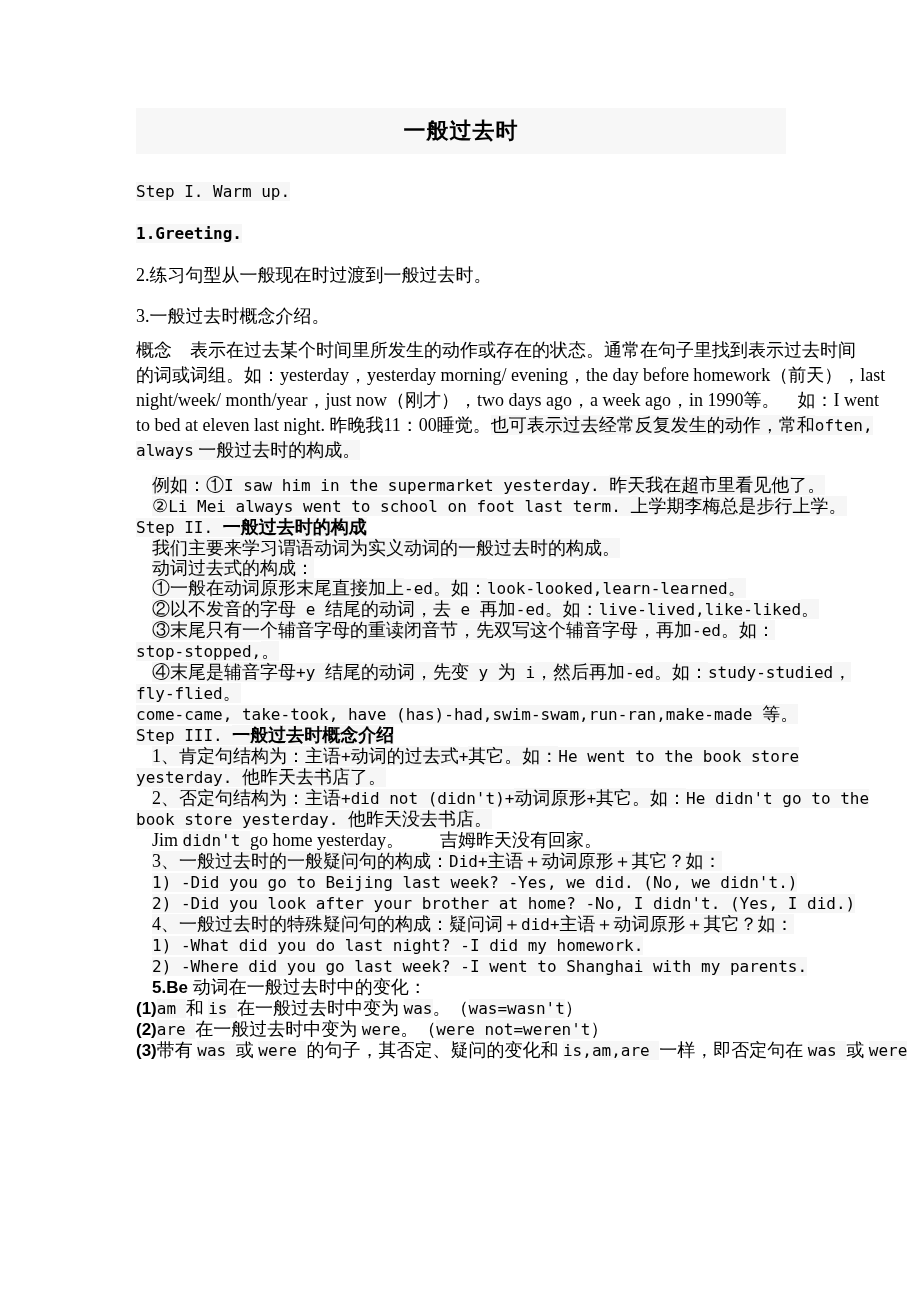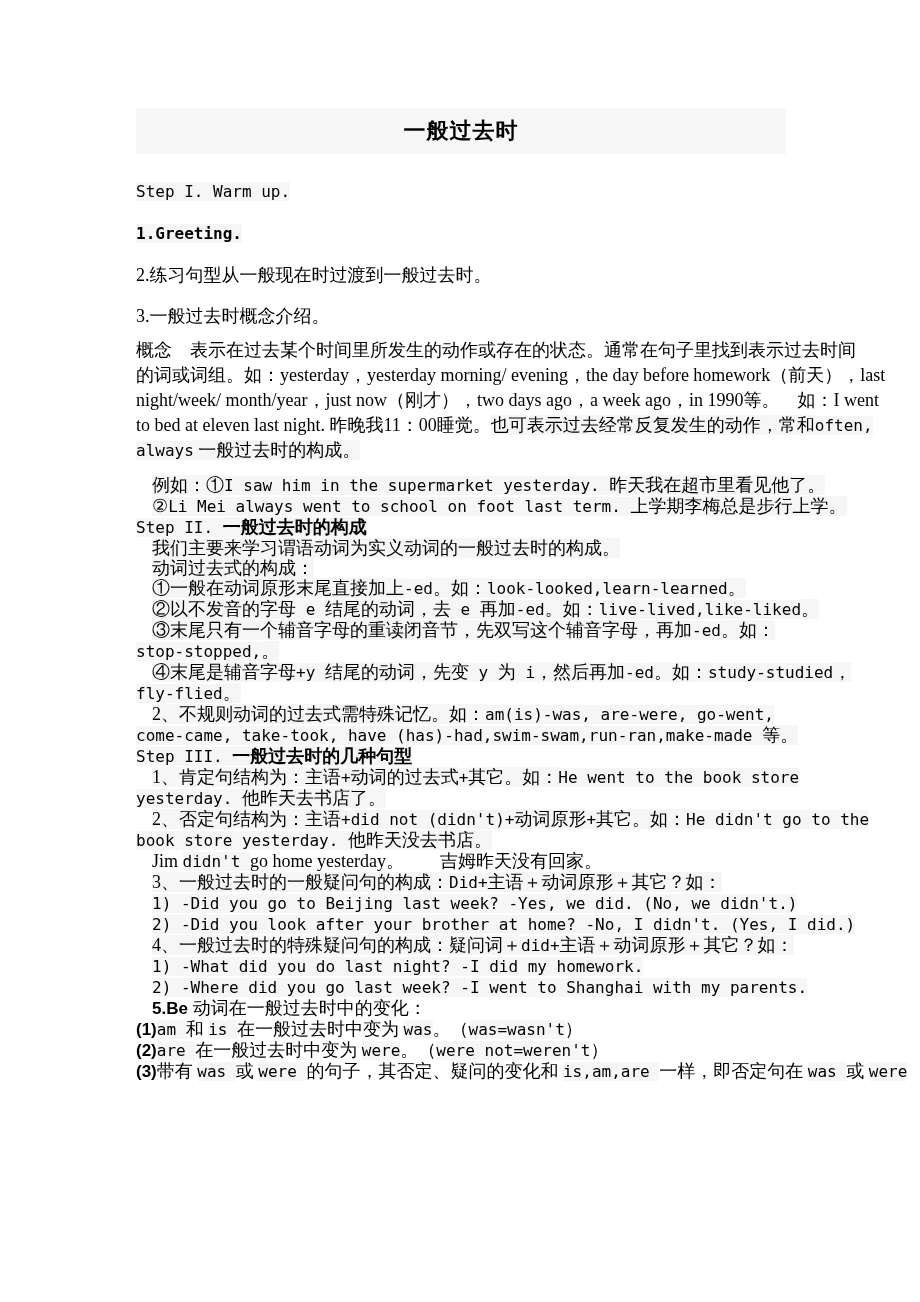--- a/index.html
+++ b/index.html
@@ -70,23 +70,22 @@
           <div class="line indent"><span class="seg cn hl">②</span><span class="seg mono hl">Li Mei always went to school on foot last term. </span><span class="seg cn hl">上学期李梅总是步行上学。</span></div>
           <div class="line"><span class="seg mono hl">Step II. </span><span class="seg cnb hl">一般过去时的构成</span></div>
           <div class="line indent"><span class="seg cn hl">我们主要来学习谓语动词为实义动词的一般过去时的构成。</span></div>
           <div class="line indent"><span class="seg cn hl">动词过去式的构成：</span></div>
           <div class="line indent"><span class="seg cn hl">①一般在动词原形末尾直接加上</span><span class="seg mono hl">-ed</span><span class="seg cn hl">。如：</span><span class="seg mono hl">look-looked,learn-learned</span><span class="seg cn hl">。</span></div>
           <div class="line indent"><span class="seg cn hl">②以不发音的字母</span><span class="seg mono hl"> e </span><span class="seg cn hl">结尾的动词，去</span><span class="seg mono hl"> e </span><span class="seg cn hl">再加</span><span class="seg mono hl">-ed</span><span class="seg cn hl">。如：</span><span class="seg mono hl">live-lived,like-liked</span><span class="seg cn hl">。</span></div>
           <div class="line indent"><span class="seg cn hl">③末尾只有一个辅音字母的重读闭音节，先双写这个辅音字母，再加</span><span class="seg mono hl">-ed</span><span class="seg cn hl">。如：</span></div>
           <div class="line"><span class="seg mono hl">stop-stopped,</span><span class="seg cn hl">。</span></div>
           <div class="line indent"><span class="seg cn hl">④末尾是辅音字母</span><span class="seg mono hl">+y </span><span class="seg cn hl">结尾的动词，先变</span><span class="seg mono hl"> y </span><span class="seg cn hl">为</span><span class="seg mono hl"> i</span><span class="seg cn hl">，然后再加</span><span class="seg mono hl">-ed</span><span class="seg cn hl">。如：</span><span class="seg mono hl">study-studied</span><span class="seg cn hl">，</span></div>
           <div class="line"><span class="seg mono hl">fly-flied</span><span class="seg cn hl">。</span></div>
-          <div class="line indent"><span class="seg cn hl">2、不规则动词的过去式需特殊记忆。如：</span><span class="seg mono hl">am(is)-was, are-were, go-went,</span></div>
           <div class="line"><span class="seg mono hl">come-came, take-took, have (has)-had,swim-swam,run-ran,make-made </span><span class="seg cn hl">等。</span></div>
-          <div class="line"><span class="seg mono hl">Step III. </span><span class="seg cnb hl">一般过去时的几种句型</span></div>
+          <div class="line"><span class="seg mono hl">Step III. </span><span class="seg cnb hl">一般过去时概念介绍</span></div>
           <div class="line indent"><span class="seg cn hl">1、肯定句结构为：主语</span><span class="seg mono hl">+</span><span class="seg cn hl">动词的过去式</span><span class="seg mono hl">+</span><span class="seg cn hl">其它。如：</span><span class="seg mono hl">He went to the book store</span></div>
           <div class="line"><span class="seg mono hl">yesterday. </span><span class="seg cn hl">他昨天去书店了。</span></div>
           <div class="line indent"><span class="seg cn hl">2、否定句结构为：主语</span><span class="seg mono hl">+did not (didn't)+</span><span class="seg cn hl">动词原形</span><span class="seg mono hl">+</span><span class="seg cn hl">其它。如：</span><span class="seg mono hl">He didn't go to the</span></div>
           <div class="line"><span class="seg mono hl">book store yesterday. </span><span class="seg cn hl">他昨天没去书店。</span></div>
           <div class="line indent"><span class="seg ser">Jim </span><span class="seg mono hl">didn't </span><span class="seg ser">go home yesterday</span><span class="seg cn">。　　吉姆昨天没有回家。</span></div>
           <div class="line indent"><span class="seg cn hl">3、一般过去时的一般疑问句的构成：</span><span class="seg mono hl">Did+</span><span class="seg cn hl">主语＋动词原形＋其它？如：</span></div>
           <div class="line indent"><span class="seg mono hl">1) -Did you go to Beijing last week?    -Yes, we did. (No, we didn't.)</span></div>
           <div class="line indent"><span class="seg mono hl">2) -Did you look after your brother at home?  -No, I didn't. (Yes, I did.)</span></div>
           <div class="line indent"><span class="seg cn hl">4、一般过去时的特殊疑问句的构成：疑问词＋</span><span class="seg mono hl">did+</span><span class="seg cn hl">主语＋动词原形＋其它？如：</span></div>
           <div class="line indent"><span class="seg mono hl">1) -What did you do last night?    -I did my homework.</span></div>

